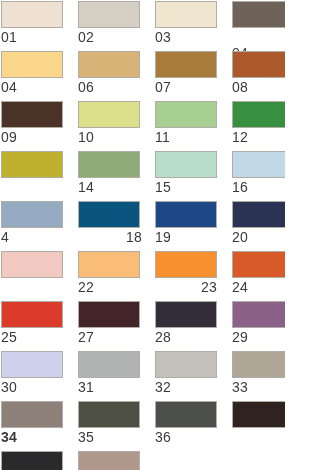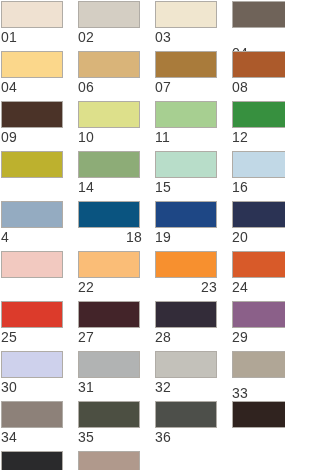--- a/index.html
+++ b/index.html
@@ -168,25 +168,25 @@
     <div class="swatch-cell">
       <span class="swatch-chip" style="background: rgb(177, 179, 179); border-color: rgb(176, 172, 166);"></span>
       <span class="swatch-label" style="color: rgb(58, 58, 58);">31</span>
     </div>
     <div class="swatch-cell">
       <span class="swatch-chip" style="background: rgb(195, 193, 186); border-color: rgb(176, 172, 166);"></span>
       <span class="swatch-label" style="color: rgb(58, 58, 58);">32</span>
     </div>
     <div class="swatch-cell">
       <span class="swatch-chip" style="background: rgb(176, 166, 150); border-color: rgb(176, 172, 166);"></span>
-      <span class="swatch-label" style="color: rgb(58, 58, 58); margin-top: 6px;">33</span>
+      <span class="swatch-label" style="color: rgb(58, 58, 58);">33</span>
     </div>
     <div class="swatch-cell">
       <span class="swatch-chip" style="background: rgb(141, 129, 121); border-color: rgb(176, 172, 166);"></span>
-      <span class="swatch-label" style="color: rgb(58, 58, 58);">34</span>
+      <span class="swatch-label" style="color: rgb(58, 58, 58); font-weight: bold;">34</span>
     </div>
     <div class="swatch-cell">
       <span class="swatch-chip" style="background: rgb(76, 79, 66); border-color: rgb(176, 172, 166);"></span>
       <span class="swatch-label" style="color: rgb(58, 58, 58);">35</span>
     </div>
     <div class="swatch-cell">
       <span class="swatch-chip" style="background: rgb(77, 79, 74); border-color: rgb(176, 172, 166);"></span>
       <span class="swatch-label" style="color: rgb(58, 58, 58);">36</span>
     </div>
     <div class="swatch-cell">

